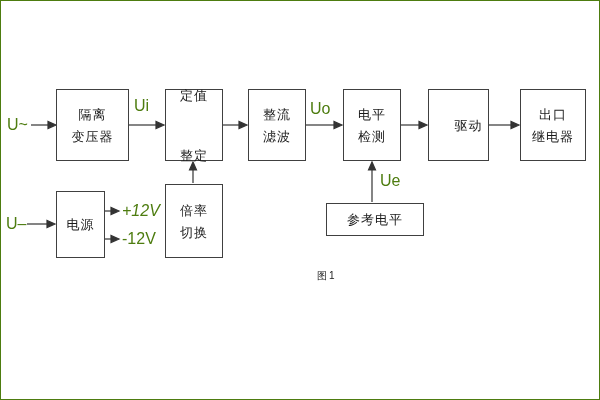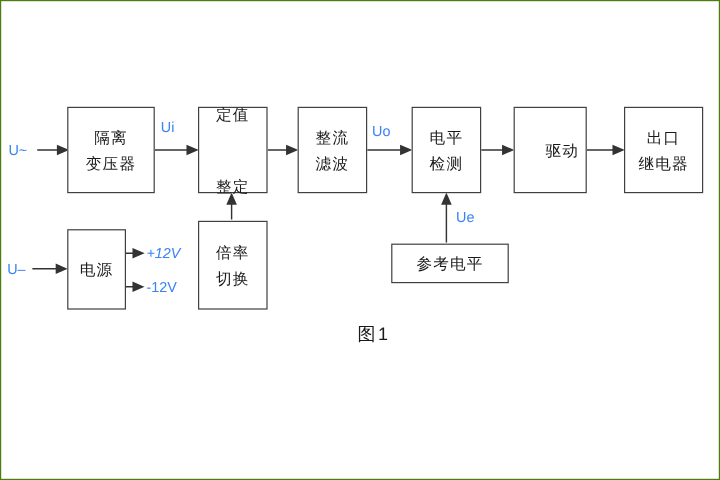--- a/index.html
+++ b/index.html
@@ -24,30 +24,31 @@
     align-items: center;
     justify-content: center;
     gap: 9px;
     font-size: 13px;
     color: #1a1a1a;
     letter-spacing: 1px;
     line-height: 1;
   }
   .lbl {
     position: absolute;
-    font-size: 12px;
-    color: #3b82f6;
+    font-size: 16px;
+    color: #4d7c0f;
     white-space: nowrap;
     line-height: 16px;
   }
   .caption {
     position: absolute;
-    font-size: 15px;
+    font-size: 10px;
     color: #1a1a1a;
     letter-spacing: 2px;
+    margin-left: 19px;
   }
   svg.wires { position: absolute; left: 0; top: 0; }
 
   
   .b-transformer { left: 55px;  top: 88px;  width: 73px; height: 72px; }
   .b-setting     { left: 164px; top: 88px;  width: 58px; height: 72px; gap: 47px; }
   .b-rectifier   { left: 247px; top: 88px;  width: 58px; height: 72px; }
   .b-level       { left: 342px; top: 88px;  width: 58px; height: 72px; }
   .b-drive       { left: 427px; top: 88px;  width: 61px; height: 72px; padding-left: 20px; }
   .b-relay       { left: 519px; top: 88px;  width: 66px; height: 72px; }

